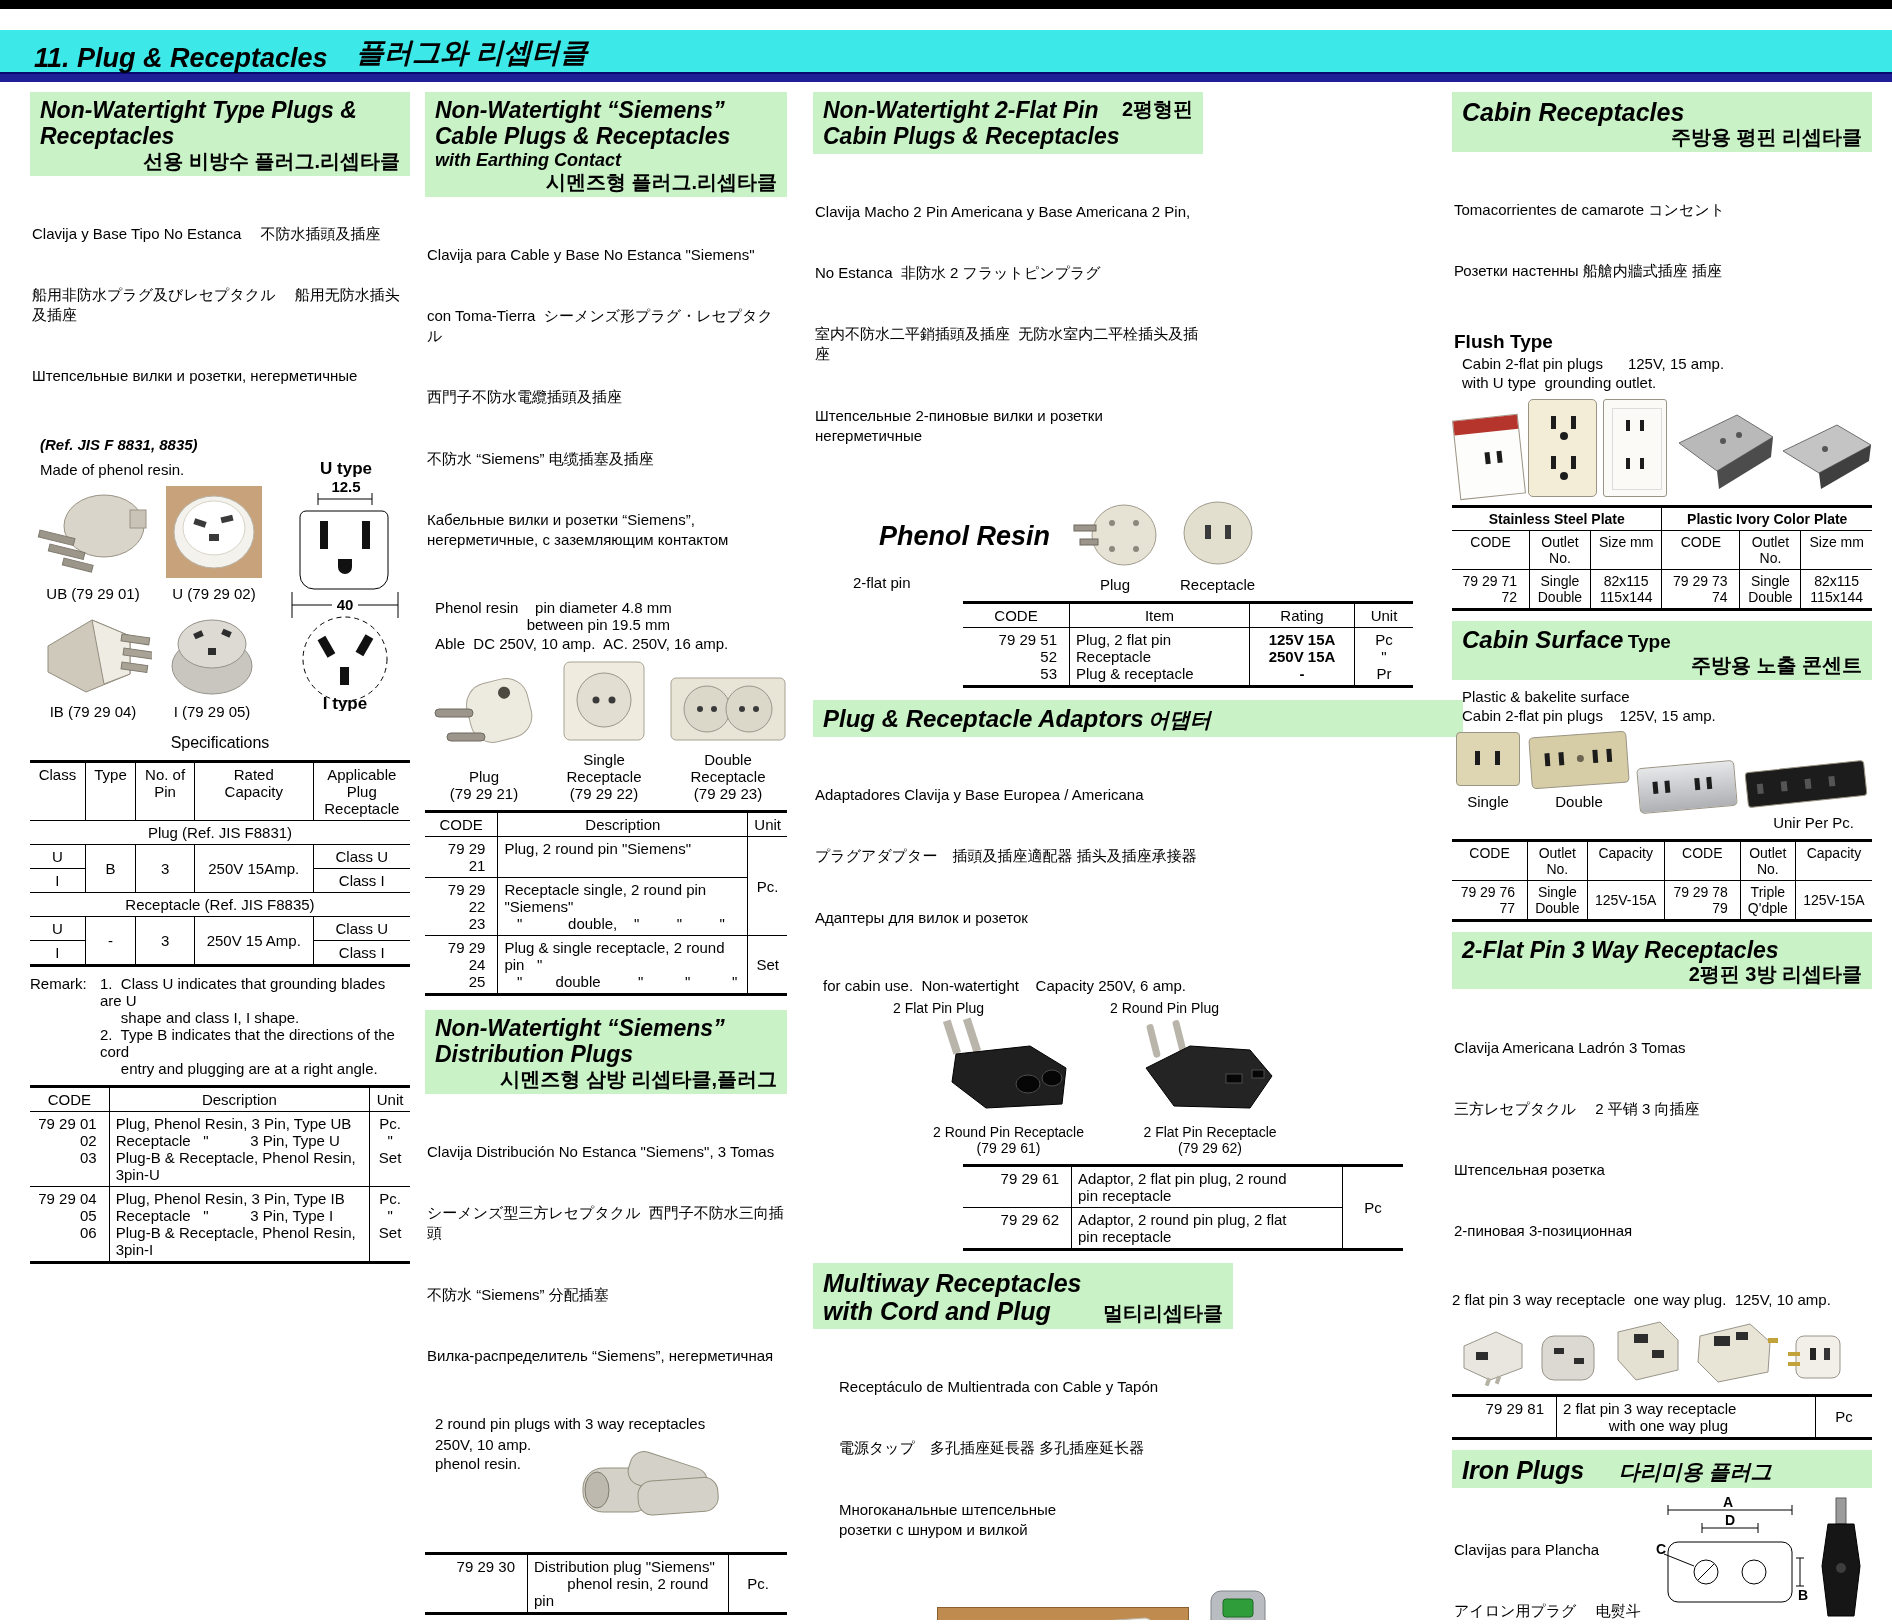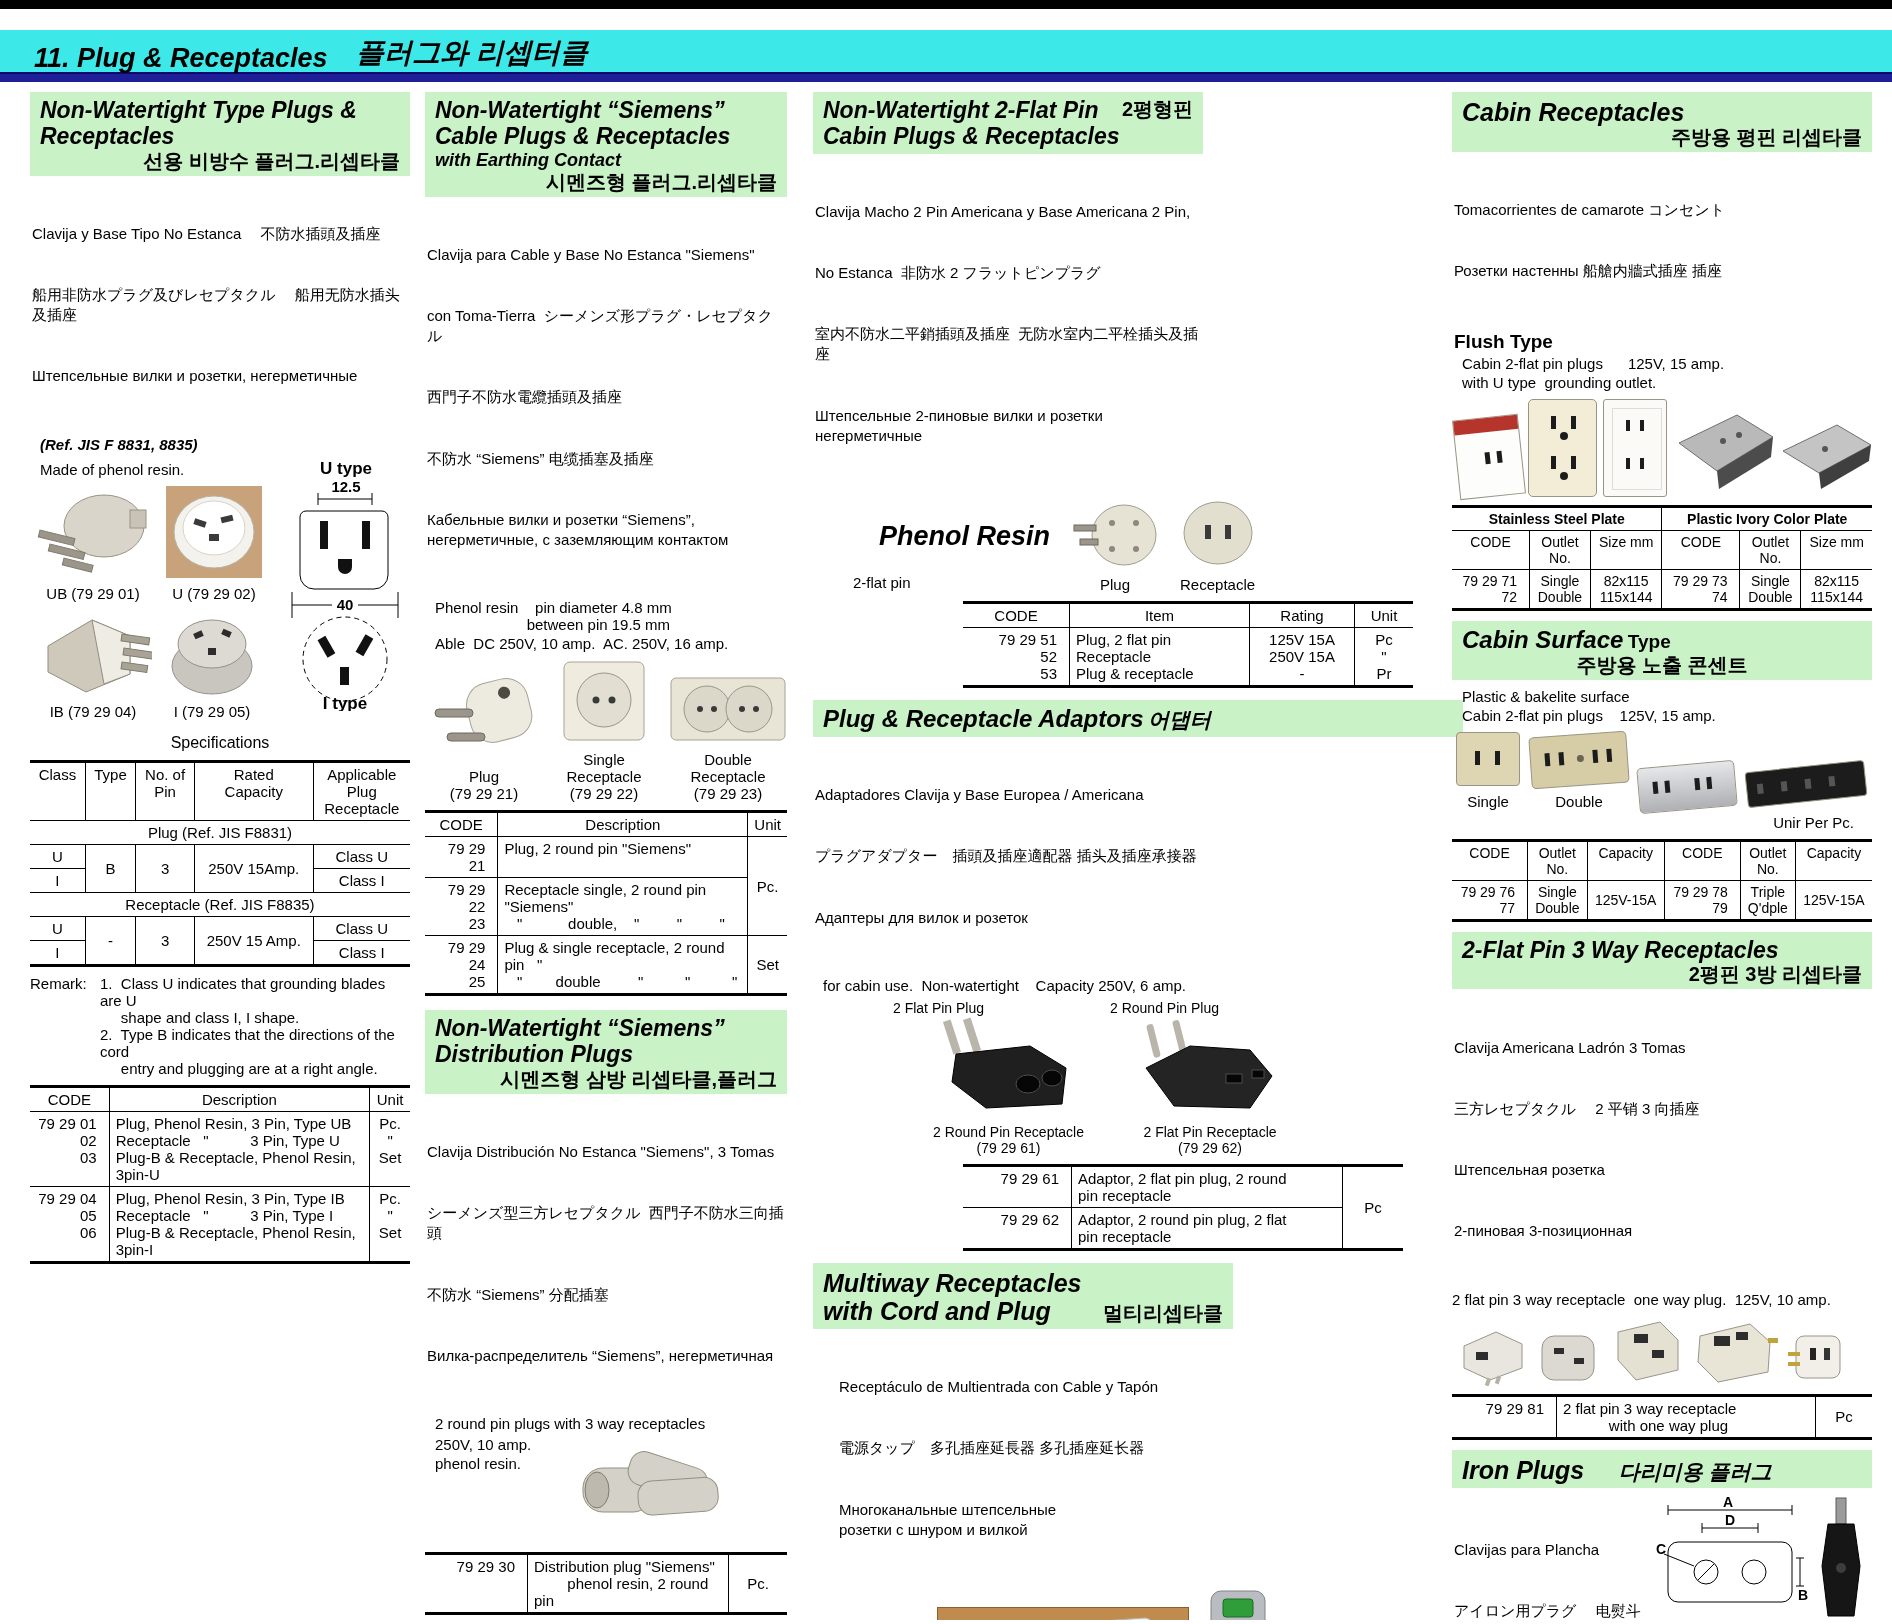--- a/index.html
+++ b/index.html
@@ -425,21 +425,21 @@
       <th>Rating</th>
       <th>Unit</th>
     </tr>
     <tr>
       <td class="pre car" style="width:88px;">79 29 51
 52
 53</td>
       <td class="pre">Plug, 2 flat pin
 Receptacle
 Plug &amp; receptacle</td>
-      <td class="pre ctr" style="width:92px;">125V 15A
+      <td class="pre ctr" style="width:92px;font-weight:bold;">125V 15A
 250V 15A
 -</td>
       <td class="pre ctr" style="width:46px;">Pc
 "
 Pr</td>
     </tr>
   </tbody>
     </table>
 
   <div class="ghead" style="margin-top:12px;">
@@ -619,21 +619,21 @@
 115x144</td>
     </tr>
   </tbody>
     </table>
 
   <div class="ghead" style="margin-top:10px;">
     <div>
       <span class="en" style="font-size:24px;">Cabin Surface</span>
       <span style="font-size:19px;font-weight:bold;">Type</span>
     </div>
-    <div class="ko" style="text-align:center;">주방용 노출 콘센트</div>
+    <div class="ko" style="text-align:right;">주방용 노출 콘센트</div>
   </div>
   <div class="note">Plastic &amp; bakelite surface</div>
   <div class="note pre">Cabin 2-flat pin plugs    125V, 15 amp.</div>
 
   <div class="phrow" style="gap:10px;">
     <div class="phbox">
       <div class="block" style="width:62px;height:52px;background:#ded6b2;border-radius:4px;">
         <div class="slot" style="left:18px;top:18px;width:5px;height:14px;"></div>
         <div class="slot" style="left:38px;top:18px;width:5px;height:14px;"></div>
       </div>

